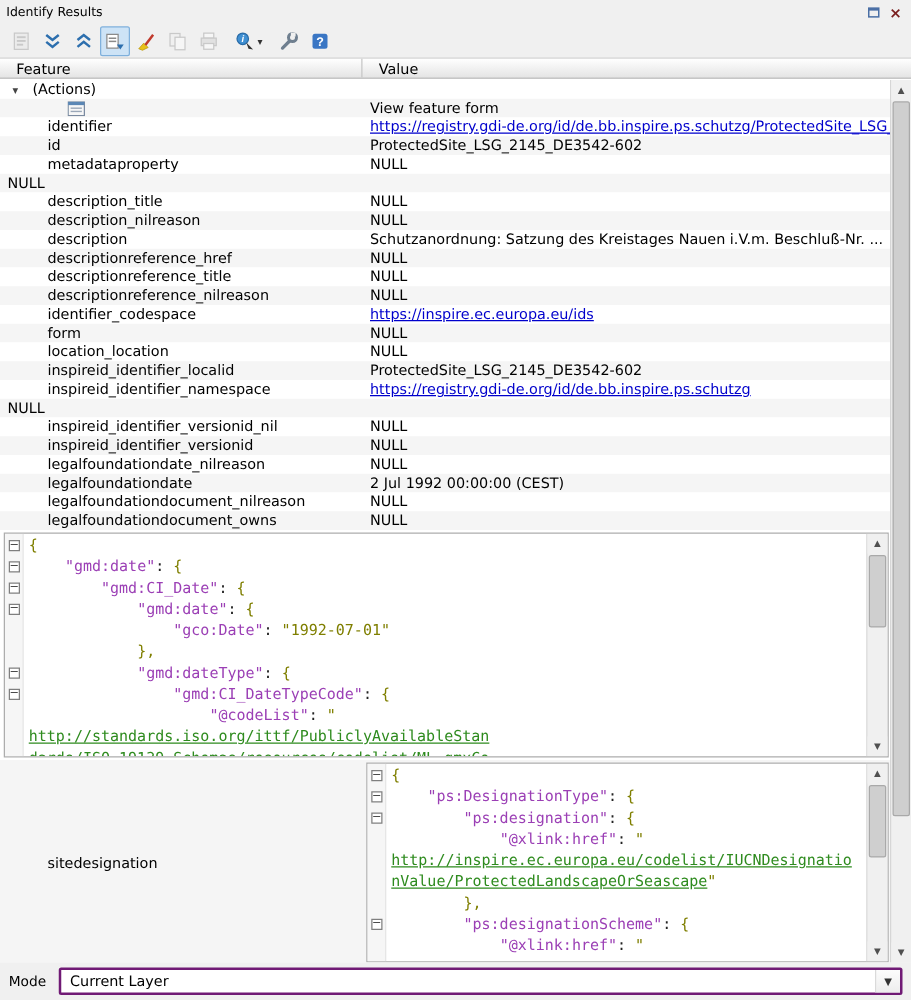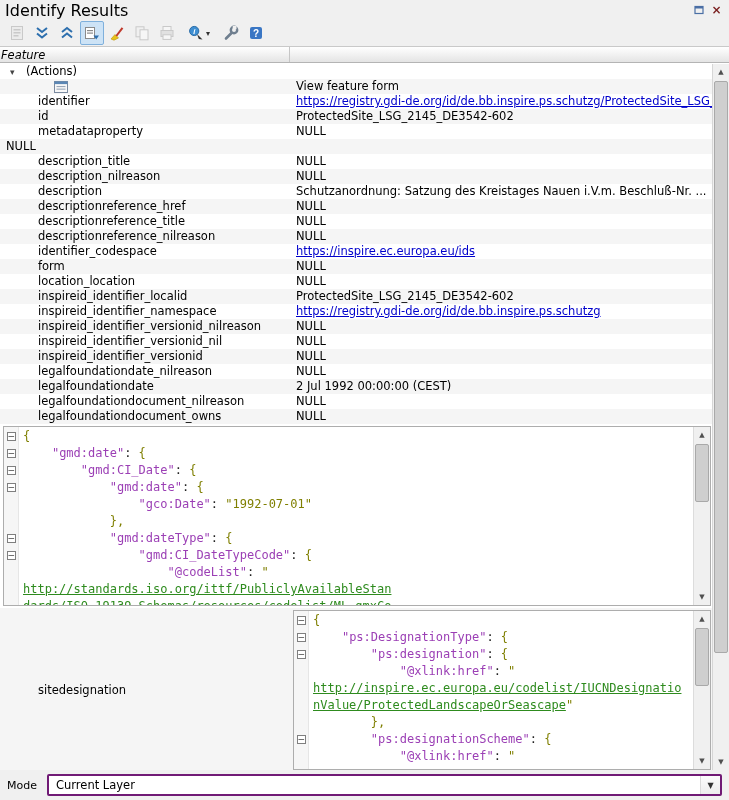--- a/index.html
+++ b/index.html
@@ -5,38 +5,38 @@
   html,body{margin:0;padding:0;}
   body{
     width:729px;height:800px;overflow:hidden;
     font-family:"DejaVu Sans","Liberation Sans",sans-serif;
     font-size:11.5px;color:#000;background:#f0f0f0;
   }
   .panel{position:relative;width:729px;height:800px;background:#f0f0f0;}
 
   
   .titlebar{height:20px;display:flex;align-items:center;padding:0 5px;}
-  .title{font-size:16px;}
+  .title{font-size:10px;}
   .winbtns{margin-left:auto;display:flex;gap:3px;align-items:center;}
   .winbtn{width:15px;height:15px;display:flex;align-items:center;justify-content:center;cursor:default;}
   .close-glyph{font-size:12px;font-weight:bold;color:#7a1f1f;line-height:12px;}
 
   
   .toolbar{height:26px;display:flex;align-items:center;gap:1px;padding:0 5px;}
   .tbtn{width:24px;height:24px;display:flex;align-items:center;justify-content:center;border:1px solid transparent;border-radius:2px;box-sizing:border-box;}
   .tbtn.drop{width:38px;}
   .tbtn.pressed{background:#cde3f6;border-color:#7fb0dc;}
   .tbtn.disabled{opacity:.45;}
   .ticon{display:flex;align-items:center;justify-content:center;}
   .caret{font-size:8px;color:#333;margin-left:2px;}
 
   
   .grid{position:absolute;left:0;right:0;top:46px;bottom:30px;background:#fff;border-top:1px solid #c9c9c9;}
   .ghead{display:flex;height:16px;line-height:16px;background:linear-gradient(#ffffff,#e4e4e4);border-bottom:1px solid #b4b4b4;box-sizing:border-box;}
-  .hcell{padding:0 1px;box-sizing:border-box;font-size:11.5px;font-style:italic;}
+  .hcell{padding:0 13px;box-sizing:border-box;font-size:11.5px;}
   .hcell.f{width:290px;border-right:1px solid #c6c6c6;}
   .hcell.v{flex:1;}
   .gbody{position:absolute;top:17px;left:0;right:16px;bottom:0;overflow:hidden;background:#fff;}
 
   .row{display:flex;height:15px;line-height:15px;box-sizing:border-box;}
   .row.odd{background:#f5f5f5;}
   .row.even{background:#ffffff;}
   .cell-f{width:290px;overflow:hidden;white-space:nowrap;box-sizing:border-box;flex:none;}
   .cell-f.vcenter{display:flex;align-items:center;}
   .cell-v{flex:1;overflow:hidden;white-space:nowrap;padding-left:6px;box-sizing:border-box;}
@@ -182,20 +182,21 @@
             <rect x="2" y="2" width="12" height="12" rx="2" fill="#3a76c4"></rect>
             <text x="8" y="12" font-size="10" fill="#fff" text-anchor="middle" font-weight="bold" font-family="sans-serif">?</text>
           </svg>
         </span>
       </div>
     </div>
 
   <div class="grid">
     <div class="ghead">
       <div class="hcell f">Feature</div>
+      <div class="hcell v">Value</div>
     </div>
     <div class="gbody">
         <div class="row even">
           <div class="cell-f"><span class="expander">▾</span><span class="flabel">(Actions)</span></div>
           <div class="cell-v"></div>
         </div>
         <div class="row odd">
           <div class="cell-f"><span class="action-ico"><svg width="14" height="12" style="vertical-align:middle">
                 <rect x="0.5" y="0.5" width="13" height="11" fill="#f7f7f7" stroke="#7a8aa0"></rect>
                 <rect x="0.5" y="0.5" width="13" height="2.6" fill="#5b87b5"></rect>
@@ -257,21 +258,20 @@
         </div>
         <div class="row odd">
           <div class="cell-f"><span class="flabel attr">inspireid_identifier_localid</span></div>
           <div class="cell-v"><span class="vtext">ProtectedSite_LSG_2145_DE3542-602</span></div>
         </div>
         <div class="row even">
           <div class="cell-f"><span class="flabel attr">inspireid_identifier_namespace</span></div>
           <div class="cell-v"><a class="vlink" href="#">https://registry.gdi-de.org/id/de.bb.inspire.ps.schutzg</a></div>
         </div>
         <div class="row odd">
-          <div class="cell-f"><span class="flabel attr">inspireid_identifier_versionid_nilreason</span></div>
           <div class="cell-v"><span class="vtext">NULL</span></div>
         </div>
         <div class="row even">
           <div class="cell-f"><span class="flabel attr">inspireid_identifier_versionid_nil</span></div>
           <div class="cell-v"><span class="vtext">NULL</span></div>
         </div>
         <div class="row odd">
           <div class="cell-f"><span class="flabel attr">inspireid_identifier_versionid</span></div>
           <div class="cell-v"><span class="vtext">NULL</span></div>
         </div>

